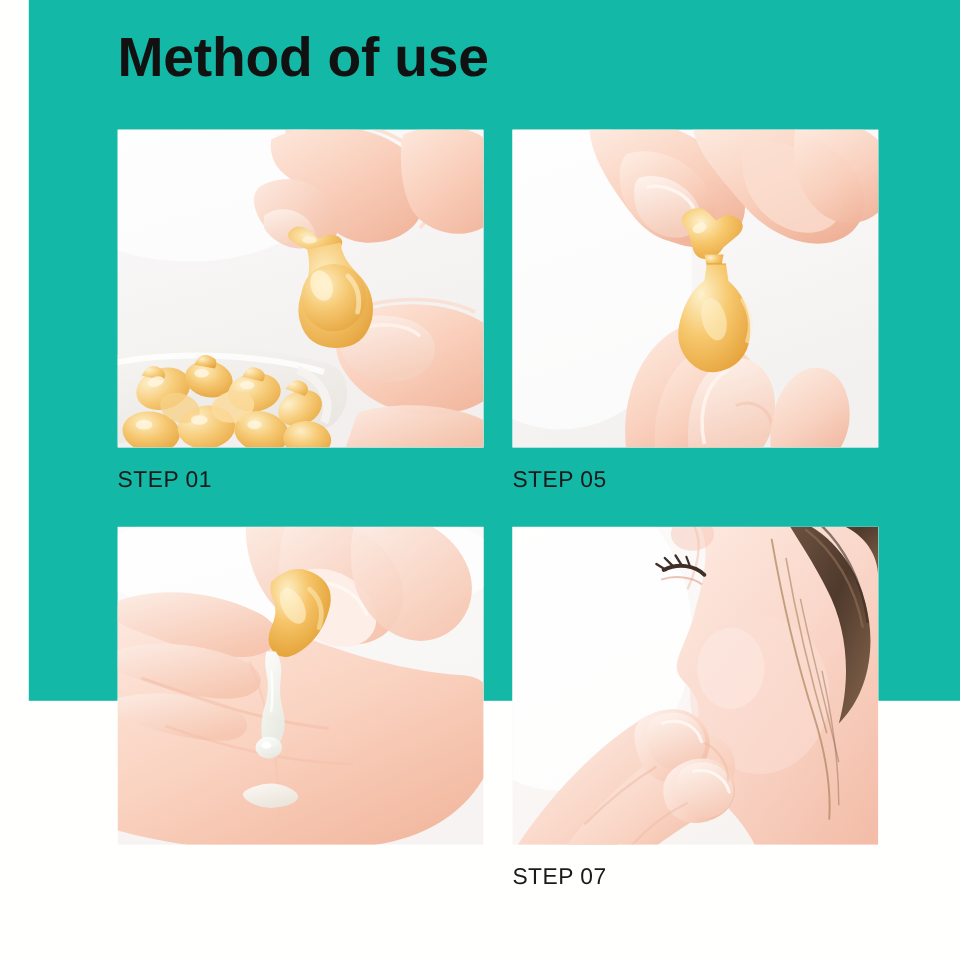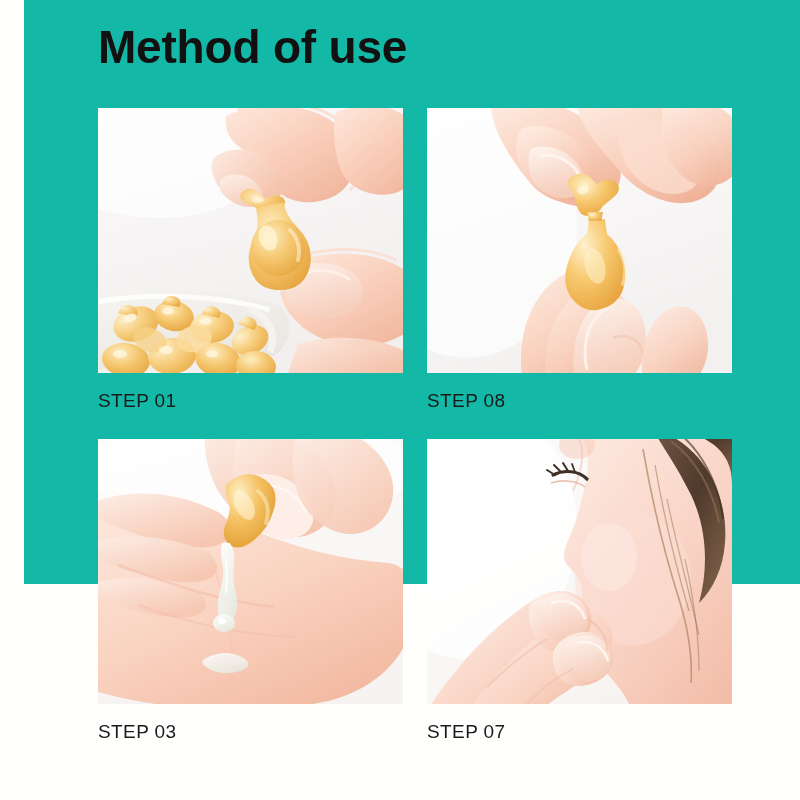--- a/index.html
+++ b/index.html
@@ -219,21 +219,21 @@
           </g>
 
           <g>
             <path d="M162 112 l16 0 l2 14 q16 14 18 36 q2 26 -16 36 q-20 10 -34 -4 q-14 -14 -8 -36 q6 -22 20 -32 Z" fill="url(#capC)"></path>
             <ellipse cx="168" cy="158" rx="10" ry="18" fill="#fff3cd" opacity="0.55" transform="rotate(-14 168 158)"></ellipse>
             <path d="M192 142 q10 16 4 34" fill="none" stroke="#fdefc8" stroke-width="4" opacity="0.55" stroke-linecap="round"></path>
             <path d="M162 112 l16 0" fill="none" stroke="#e2a03a" stroke-width="1.5" opacity="0.5"></path>
           </g>
         </svg>
       </div>
-      <div class="step-label">STEP 08</div>
+      <div class="step-label">STEP 05</div>
     </div>
 
     <div class="step-cell">
       <div class="photo">
         <svg viewBox="0 0 305 265" xmlns="http://www.w3.org/2000/svg" aria-hidden="true">
           <defs>
             <linearGradient id="bg3" x1="0" y1="0" x2="0.3" y2="1">
               <stop offset="0" stop-color="#fdfbfb"></stop>
               <stop offset="1" stop-color="#f6f3f2"></stop>
             </linearGradient>
@@ -282,21 +282,20 @@
             <path d="M160 52 q14 12 8 32" fill="none" stroke="#fdefc4" stroke-width="4" opacity="0.5" stroke-linecap="round"></path>
           </g>
 
           <path d="M132 104 q6 10 4 22 q-2 14 2 28 q3 12 -1 22 q-3 8 -9 8 q-7 0 -8 -10 q-1 -14 3 -26 q4 -14 1 -26 q-2 -10 0 -18 Z" fill="url(#serumG)"></path>
           <ellipse cx="126" cy="184" rx="11" ry="9" fill="url(#serumG)"></ellipse>
           <ellipse cx="124" cy="182" rx="4" ry="3" fill="#ffffff" opacity="0.95"></ellipse>
           <path d="M110 218 q18 -8 34 0 q14 8 -2 14 q-20 6 -34 -4 q-8 -6 2 -10 Z" fill="url(#serumG)" opacity="0.9"></path>
           <path d="M128 120 q2 18 0 34" fill="none" stroke="#ffffff" stroke-width="2" opacity="0.85"></path>
         </svg>
       </div>
-      <div class="step-label">STEP 03</div>
     </div>
 
     <div class="step-cell">
       <div class="photo">
         <svg viewBox="0 0 305 265" xmlns="http://www.w3.org/2000/svg" aria-hidden="true">
           <defs>
             <linearGradient id="bg4" x1="0" y1="0" x2="0.6" y2="1">
               <stop offset="0" stop-color="#fdfcfb"></stop>
               <stop offset="1" stop-color="#f7f3f1"></stop>
             </linearGradient>

